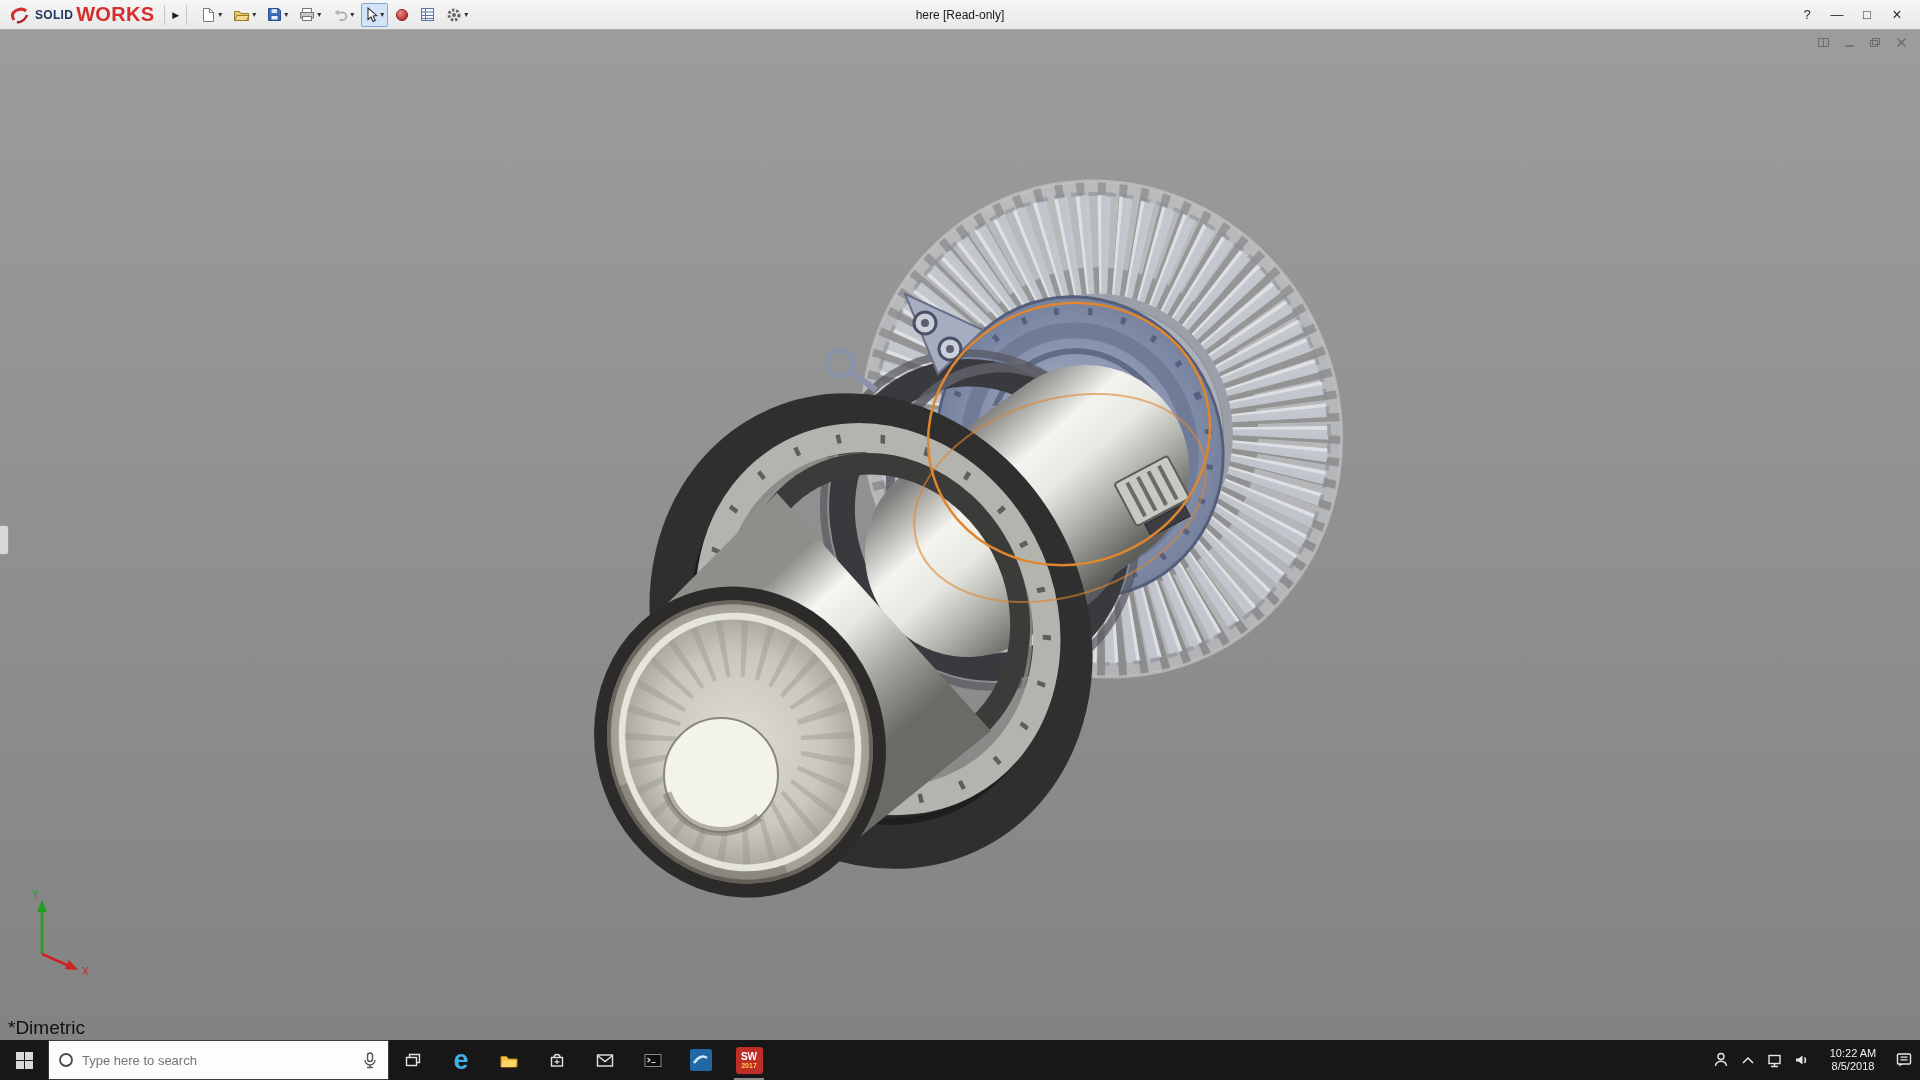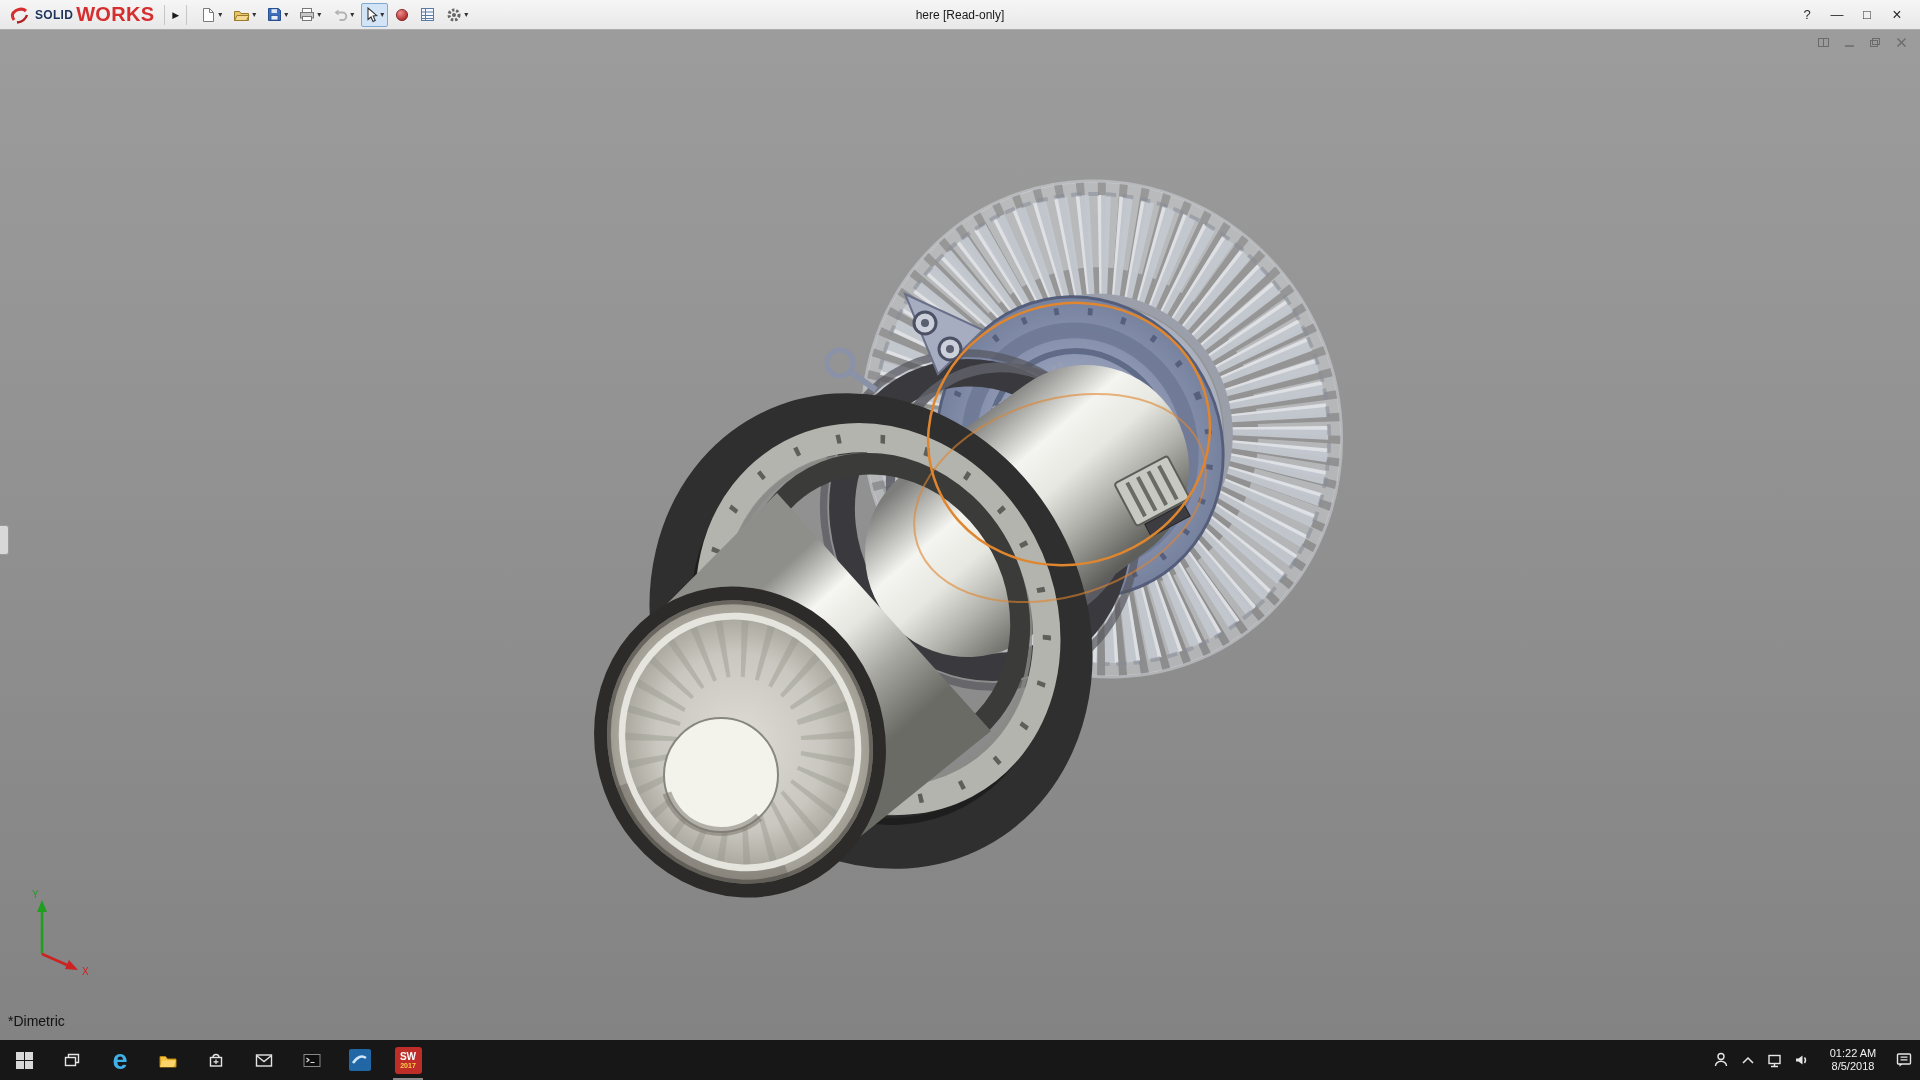--- a/index.html
+++ b/index.html
@@ -26,21 +26,21 @@
   .win-ctrls span{width:30px;text-align:center;font-size:13px;color:#2a2a2a}
   .win-ctrls .close-g{font-size:16px}
 
   
   .viewport{position:absolute;top:30px;left:0;width:1920px;height:1010px;
     background:linear-gradient(180deg,#9c9c9c,#8f8f8f 55%,#838383);overflow:hidden}
   .engine-svg{position:absolute;top:0;left:0}
   .doc-ctrls{position:absolute;top:7px;right:12px;display:flex;gap:13px;opacity:.5}
   .collapsed-tab{position:absolute;left:0;top:495px;width:9px;height:30px;
     background:#d8d8d8;border:1px solid #9b9b9b;border-left:none;border-radius:0 3px 3px 0}
-  .orientation{position:absolute;left:8px;bottom:11px;font-size:14px;color:#111}
+  .orientation{position:absolute;left:8px;bottom:1px;font-size:19px;color:#111}
   .triad{position:absolute;left:4px;bottom:60px}
 
   
   .taskbar{position:absolute;bottom:0;left:0;width:1920px;height:40px;background:#171717;
     display:flex;align-items:stretch;z-index:40}
   .tb-start{width:48px;display:flex;align-items:center;justify-content:center}
   .win-logo{display:grid;grid-template-columns:8px 8px;grid-template-rows:8px 8px;gap:1px}
   .win-logo i{background:#d9d9d9}
   .searchbox{width:341px;background:#fdfdfd;border:1px solid #3a3a3a;
     display:flex;align-items:center;gap:8px;padding:0 9px}
@@ -318,20 +318,30 @@
 <div class="taskbar">
   <div class="tb-start">
     <span class="win-logo">
         <i></i>
         <i></i>
         <i></i>
         <i></i>
       </span>
   </div>
 
+  <div class="searchbox">
+    <svg width="16" height="16">
+      <circle cx="8" cy="8" r="6" stroke="#4a4a4a" stroke-width="1.8" fill="none"></circle>
+    </svg>
+    <input placeholder="Type here to search" style="">
+    <svg width="18" height="19">
+      <rect x="6.5" y="2" width="5" height="8.5" rx="2.5" stroke="#555" fill="none" stroke-width="1.4"></rect>
+      <path d="M4 9 a5 5 0 0 0 10 0 M9 14 v2.5 M6 16.5 h6" stroke="#555" fill="none" stroke-width="1.4"></path>
+    </svg>
+  </div>
 
   <div class="tb-slot">
     <svg width="18" height="17">
       <rect x="2.5" y="5.5" width="10" height="8" fill="none" stroke="#e4e4e4" stroke-width="1.4"></rect>
       <path d="M5.5 5.5 V2.5 h10 v8 h-3" fill="none" stroke="#e4e4e4" stroke-width="1.4"></path>
     </svg>
   </div>
 
   <div class="tb-slot">
     <span class="edge-e">e</span>
@@ -391,21 +401,21 @@
     </svg>
     <svg width="18" height="17">
       <rect x="3" y="3.5" width="11" height="8" fill="none" stroke="#e6e6e6" stroke-width="1.4"></rect>
       <path d="M8.5 11.5 v3 M5 14.5 h7" stroke="#e6e6e6" stroke-width="1.4" fill="none"></path>
     </svg>
     <svg width="18" height="16">
       <path d="M3 6.5 h2.5 L9.5 3.5 v9 L5.5 9.5 H3 z" fill="#e6e6e6"></path>
       <path d="M11.5 5.5 a4.5 4.5 0 0 1 0 5.5" fill="none" stroke="#e6e6e6" stroke-width="1.4"></path>
     </svg>
     <div class="clock">
-      <div>01:22 AM</div>
+      <div>10:22 AM</div>
       <div>8/5/2018</div>
     </div>
     <svg width="19" height="18">
       <rect x="2.5" y="3" width="13" height="10" rx="1" fill="none" stroke="#e6e6e6" stroke-width="1.4"></rect>
       <path d="M5.5 6.2 h7 M5.5 8.8 h7" stroke="#e6e6e6" stroke-width="1.2" fill="none"></path>
       <path d="M4.5 13 v2.8 L7.5 13" fill="#e6e6e6"></path>
     </svg>
   </div>
 </div>
 

